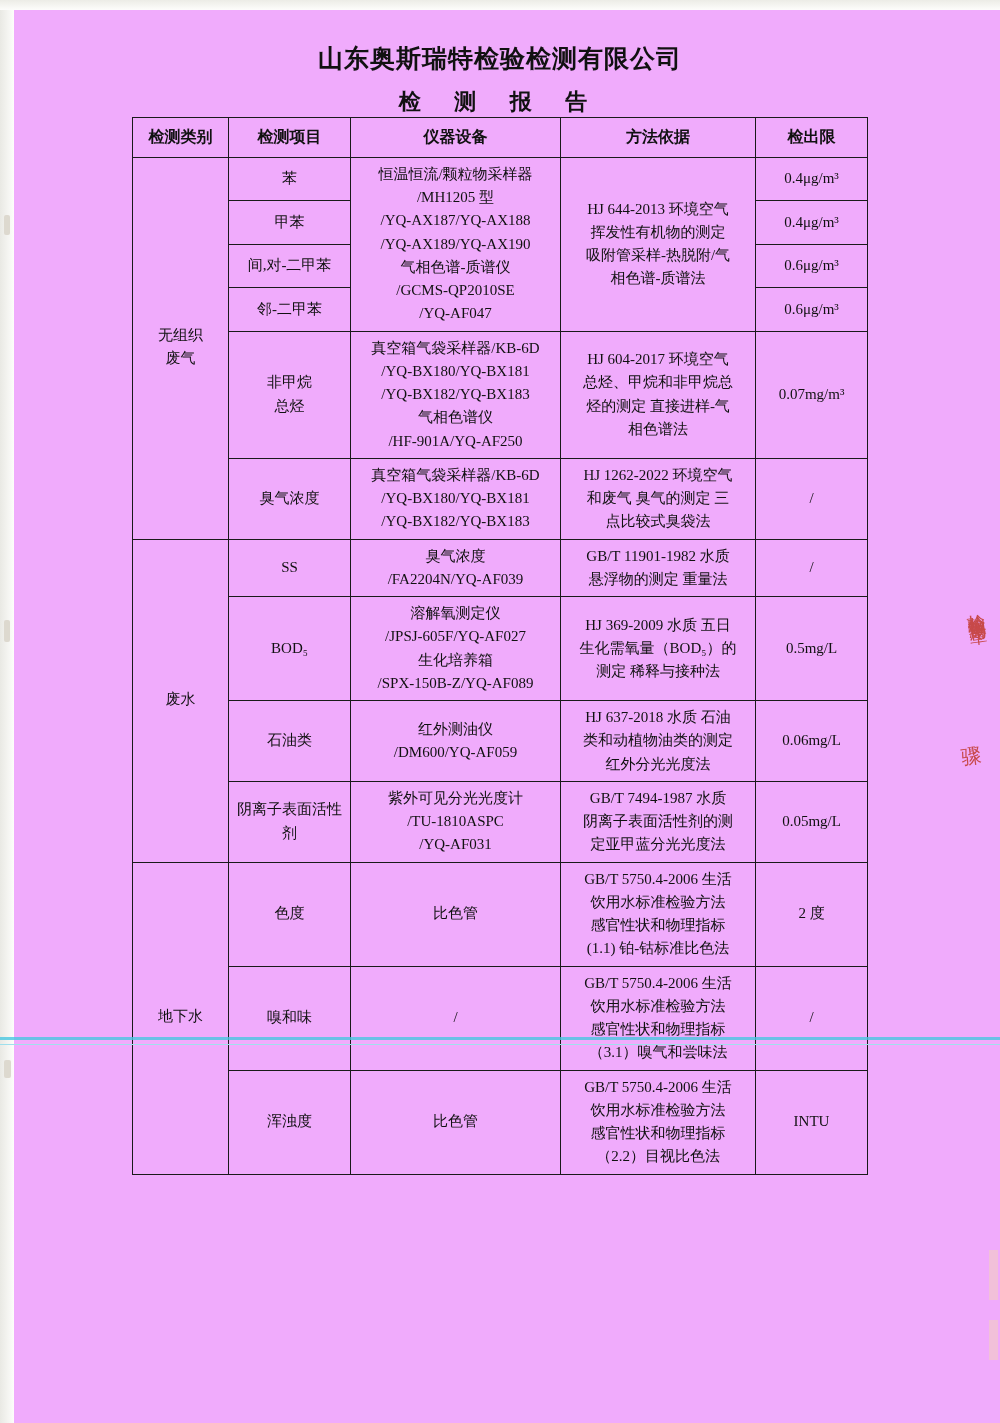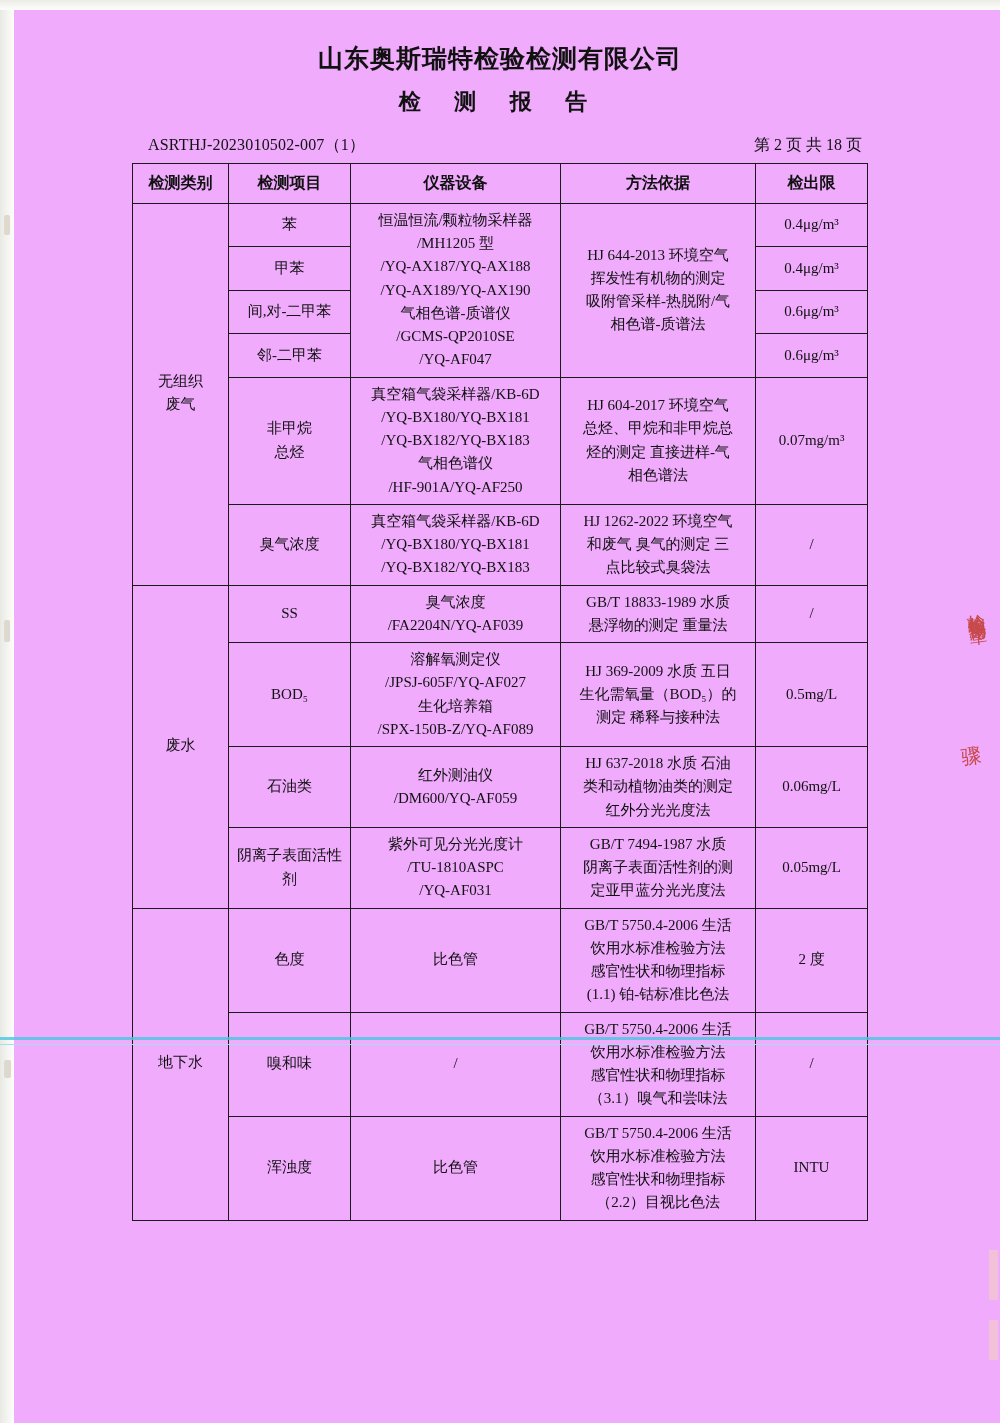--- a/index.html
+++ b/index.html
@@ -148,24 +148,20 @@
 
   <div class="edge-dot" style="left:4px; top:215px; width:6px; height:20px;"></div>
   <div class="edge-dot" style="left:4px; top:620px; width:6px; height:22px;"></div>
   <div class="edge-dot" style="left:4px; top:1060px; width:7px; height:18px;"></div>
 
   <div class="header">
     <div class="company-name">山东奥斯瑞特检验检测有限公司</div>
     <div class="report-title">检 测 报 告</div>
   </div>
 
-  <div class="meta-row">
-    <div class="report-no">ASRTHJ-2023010502-007（1）</div>
-    <div class="page-no">第 2 页 共 18 页</div>
-  </div>
 
   <table class="main">
     <colgroup>
       <col class="col1">
         <col class="col2">
         <col class="col3">
         <col class="col4">
         <col class="col5">
     </colgroup>
     <thead>
@@ -231,21 +227,21 @@
 和废气 臭气的测定 三
 点比较式臭袋法</td>
         <td>/</td>
       </tr>
 
       <tr>
         <td class="cat-cell" rowspan="4">废水</td>
         <td class="item-cell">SS</td>
         <td class="multiline">臭气浓度
 /FA2204N/YQ-AF039</td>
-        <td class="multiline">GB/T 18833-1989 水质
+        <td class="multiline">GB/T 11901-1982 水质
 悬浮物的测定 重量法</td>
         <td>/</td>
       </tr>
       <tr>
         <td class="item-cell">BOD₅</td>
         <td class="multiline">溶解氧测定仪
 /JPSJ-605F/YQ-AF027
 生化培养箱
 /SPX-150B-Z/YQ-AF089</td>
         <td class="multiline">HJ 369-2009 水质 五日

